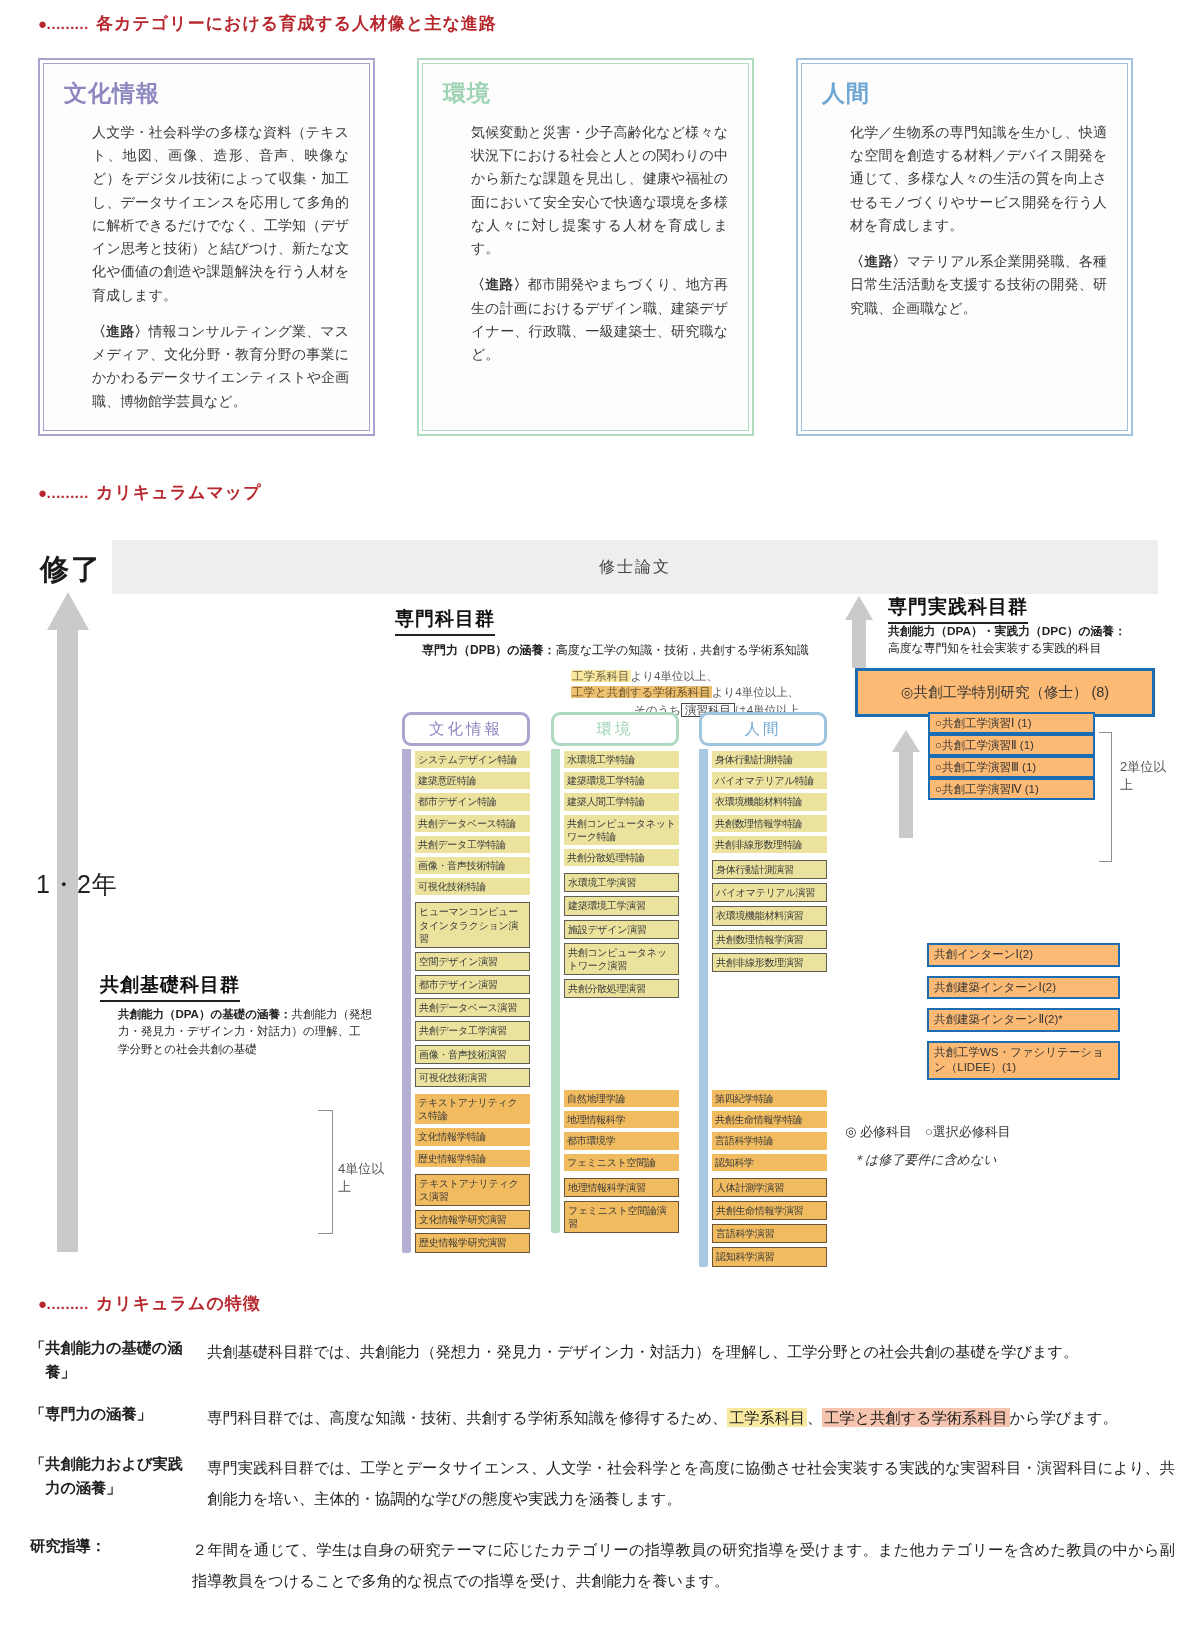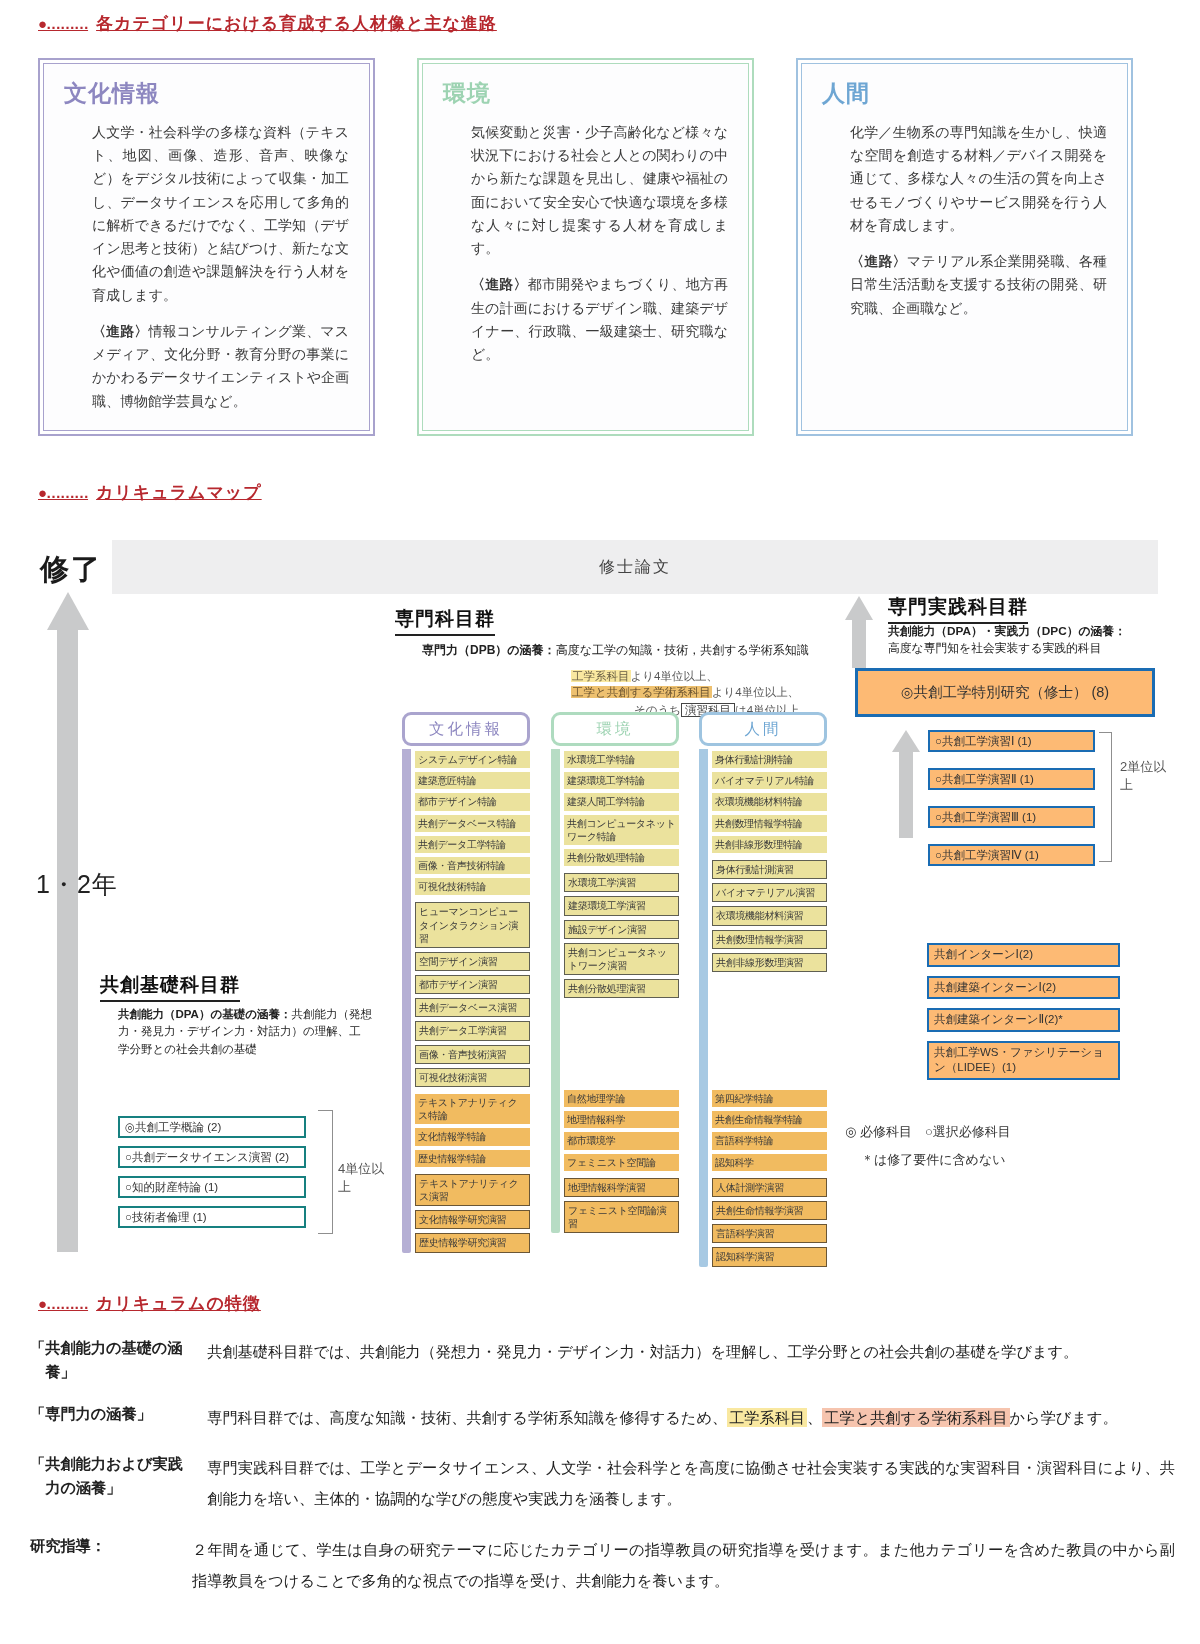--- a/index.html
+++ b/index.html
@@ -1,20 +1,20 @@
 <!DOCTYPE html>
 <html><head>
 <meta charset="utf-8">
 <style>
   html,body{margin:0;padding:0;background:#ffffff;}
   body{font-family:"Liberation Sans","DejaVu Sans",sans-serif;color:#333;}
   #page{position:relative;width:1200px;height:1644px;background:#fff;overflow:hidden;}
 
   
-  .sec-head{position:absolute;font-size:17px;font-weight:bold;color:#b7282e;letter-spacing:1px;text-decoration:underline;}
+  .sec-head{position:absolute;font-size:17px;font-weight:bold;color:#b7282e;letter-spacing:1px;}
   .sec-head .bullet{font-size:15px;letter-spacing:-1px;margin-right:8px;}
 
   
   .cards{position:absolute;left:38px;top:58px;display:flex;gap:42px;}
   .card{width:337px;height:378px;padding:3px;box-sizing:border-box;background:#fff;}
   .card-inner{border:1px solid;height:100%;box-sizing:border-box;padding:12px 20px 10px 20px;background:#fdfdfe;}
   .card.culture{border:2px solid #a8a2cd;} .card.culture .card-inner{border-color:#a8a2cd;}
   .card.env{border:2px solid #aedcbd;} .card.env .card-inner{border-color:#aedcbd;}
   .card.human{border:2px solid #a0c2e0;} .card.human .card-inner{border-color:#a0c2e0;}
   .card h2{margin:2px 0 12px 0;font-size:23px;letter-spacing:1px;}
@@ -44,34 +44,34 @@
   .sub b{font-weight:bold;text-align:right;}
 
   .notes{position:absolute;left:571px;top:148px;font-size:11.5px;color:#555;line-height:16px;}
   .hl-y{background:#f9e8a0;color:#6b6045;padding:0 1px;}
   .hl-o{background:#eec170;color:#6b5430;padding:0 1px;}
   .boxed{border:1.5px solid #444;padding:0 3px;color:#444;}
 
   .bluebox{box-sizing:border-box;border:2.5px solid #1a6cb3;background:#fdba74;font-size:11.5px;color:#333;}
   .research-box{position:absolute;left:855px;top:148px;width:300px;height:49px;border-width:3px;
     display:flex;align-items:center;justify-content:center;font-size:14.5px;}
-  .seminar-list{position:absolute;left:928px;top:210px;display:flex;flex-direction:column;gap:16px;}
+  .seminar-list{position:absolute;left:928px;top:192px;display:flex;flex-direction:column;gap:0;}
   .seminar-list .bluebox{width:167px;height:22px;line-height:16px;padding:1px 0 0 5px;}
   .intern-list{position:absolute;left:927px;top:393px;display:flex;flex-direction:column;gap:9px;margin-top:30px;}
   .intern-list .bluebox{width:193px;min-height:21px;line-height:15.5px;padding:2px 4px 2px 5px;}
 
   .bracket{position:absolute;border-top:1.5px solid #8f8f8f;border-right:1.5px solid #8f8f8f;border-bottom:1.5px solid #8f8f8f;}
   .brk-sem{left:1099px;top:212px;width:12px;height:128px;}
   .brk-basic{left:318px;top:590px;width:14px;height:122px;}
   .brk-note{position:absolute;font-size:13px;color:#555;line-height:1.35;}
   .note-sem{left:1120px;top:238px;width:48px;}
   .note-basic{left:338px;top:640px;width:50px;}
 
   .legend{position:absolute;left:845px;top:598px;font-size:13px;color:#333;line-height:28px;}
-  .legend .l2{margin-left:16px;}
+  .legend .l2{margin-left:7px;font-style:italic;}
 
   
   .basic-head{left:100px;top:452px;}
   .basic-sub{left:118px;top:486px;width:254px;font-size:11.5px;line-height:1.5;}
   .basic-list{position:absolute;left:118px;top:596px;display:flex;flex-direction:column;gap:8px;}
   .tealbox{box-sizing:border-box;width:188px;height:22px;border:2.5px solid #178080;background:#fff;
     font-size:11.5px;color:#333;line-height:16px;padding:1px 0 0 5px;}
 
   
   .col{position:absolute;top:192px;width:128px;}
@@ -189,26 +189,20 @@
 
     <div class="legend">
       <div>◎ 必修科目　○選択必修科目</div>
       <div class="l2">＊は修了要件に含めない</div>
     </div>
 
     <div class="grp-head basic-head">共創基礎科目群</div>
     <div class="sub basic-sub">
       <b>共創能力（DPA）の基礎の涵養：</b><span>共創能力（発想力・発見力・デザイン力・対話力）の理解、工学分野との社会共創の基礎</span>
     </div>
-    <div class="basic-list">
-        <div class="tealbox">◎共創工学概論 (2)</div>
-        <div class="tealbox">○共創データサイエンス演習 (2)</div>
-        <div class="tealbox">○知的財産特論 (1)</div>
-        <div class="tealbox">○技術者倫理 (1)</div>
-      </div>
     <div class="bracket brk-basic"></div>
     <div class="brk-note note-basic">4単位以上</div>
 
     <div class="col culture" style="left:402px;">
       <div class="col-title">文化情報</div>
       <div class="col-body">
         <div class="eng-group">
           <div class="crs-list">
               <div class="crs">システムデザイン特論</div>
               <div class="crs">建築意匠特論</div>

